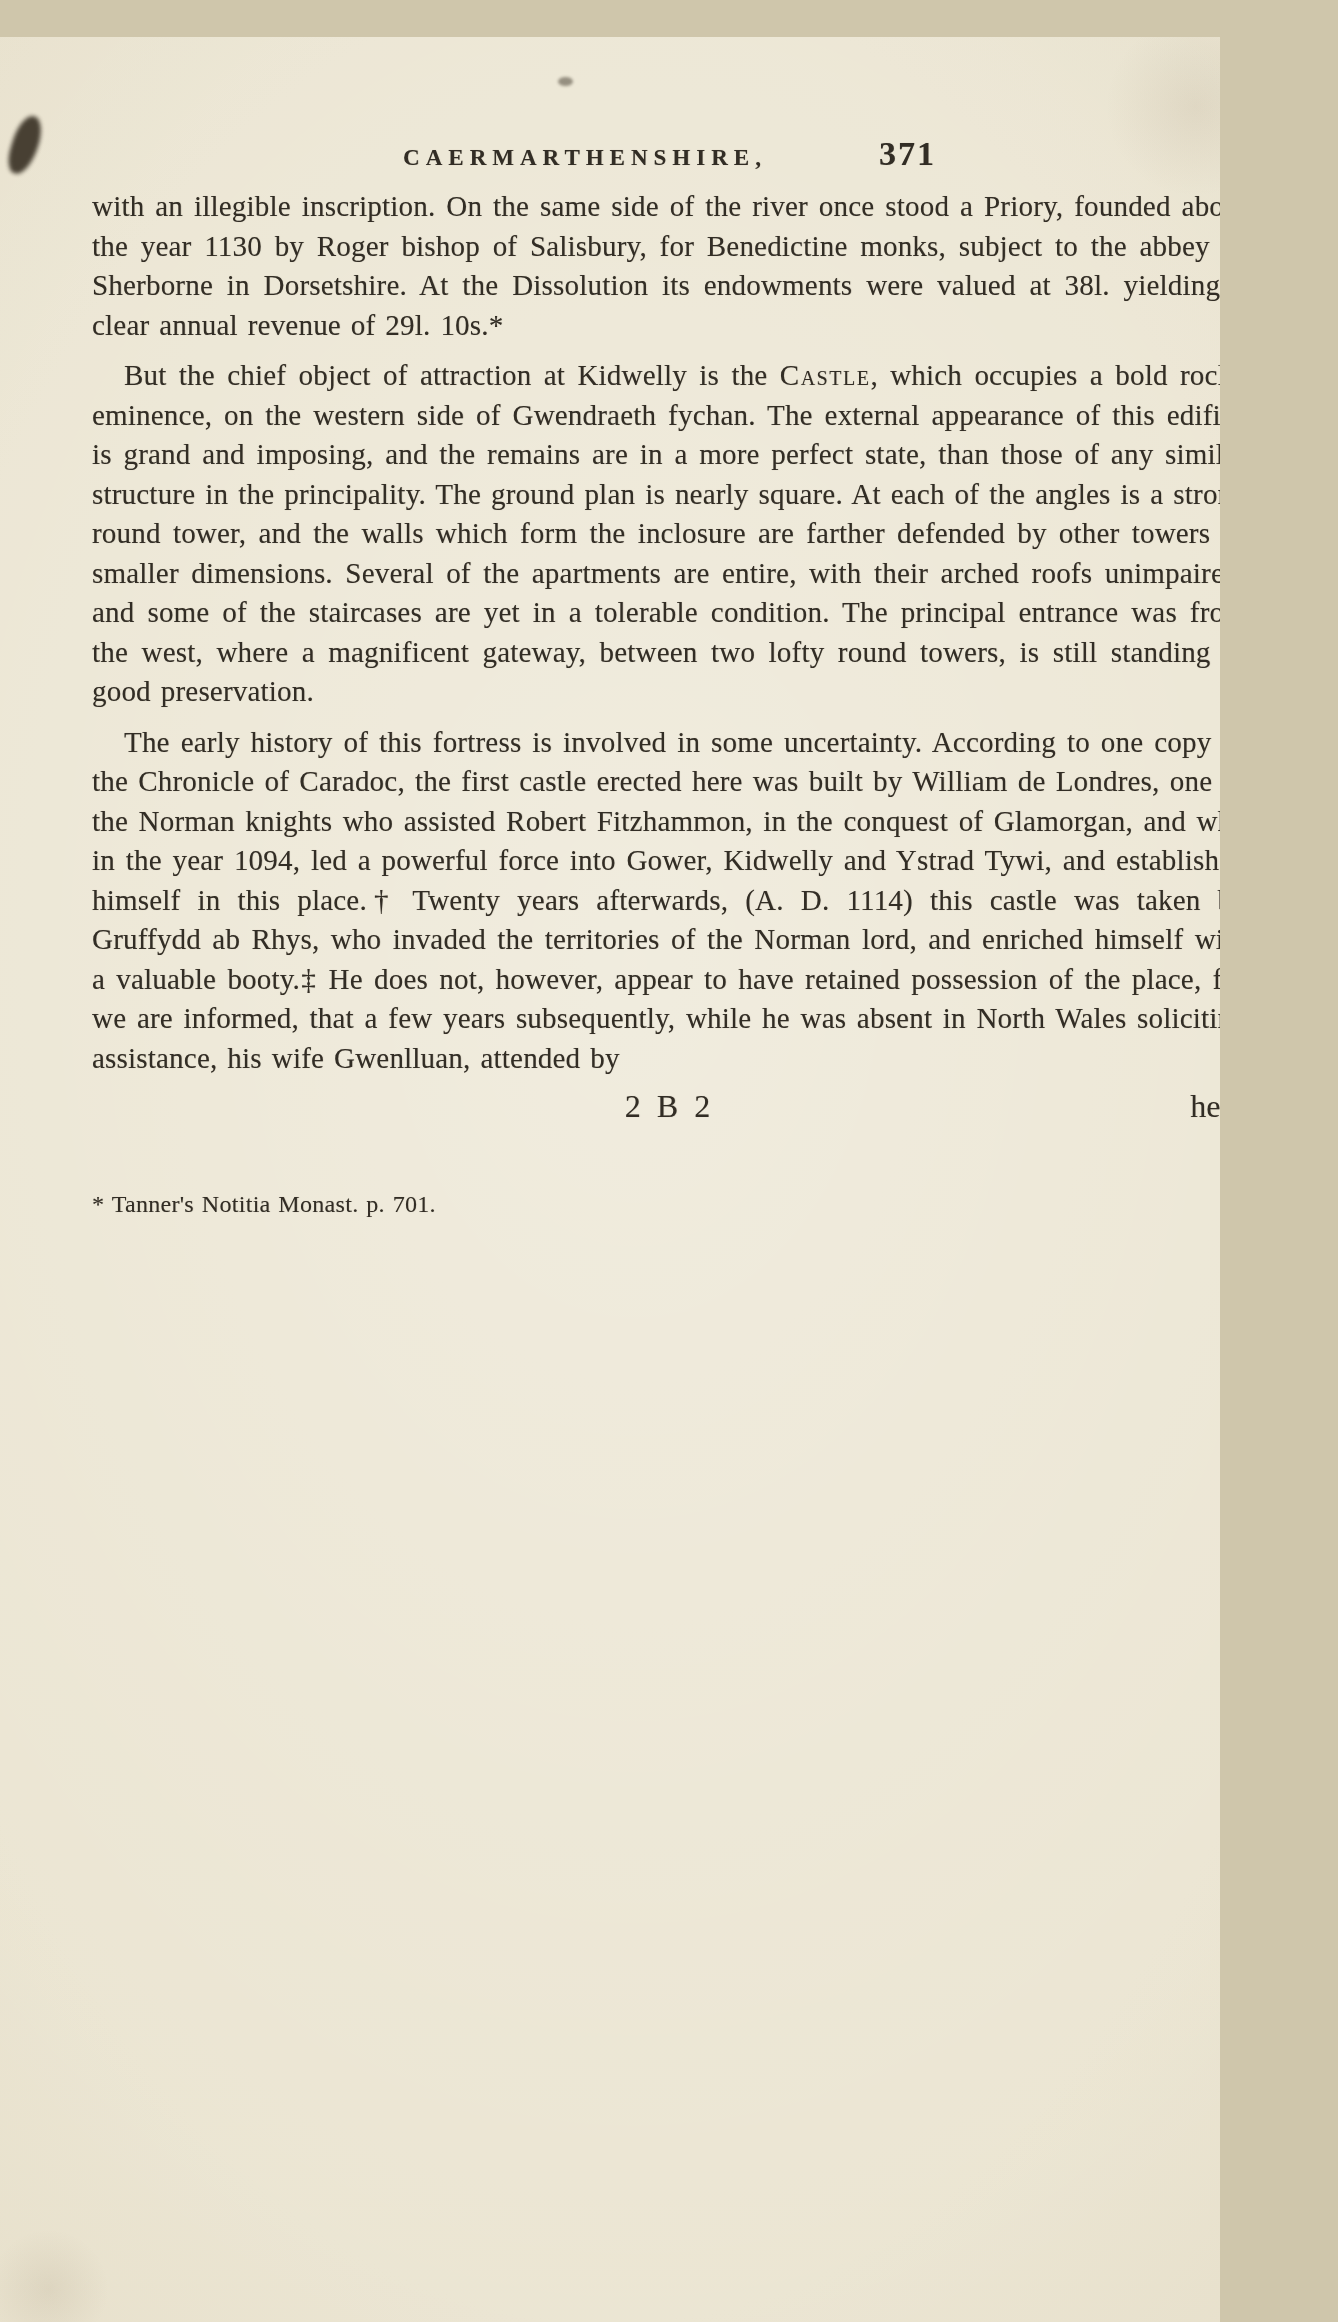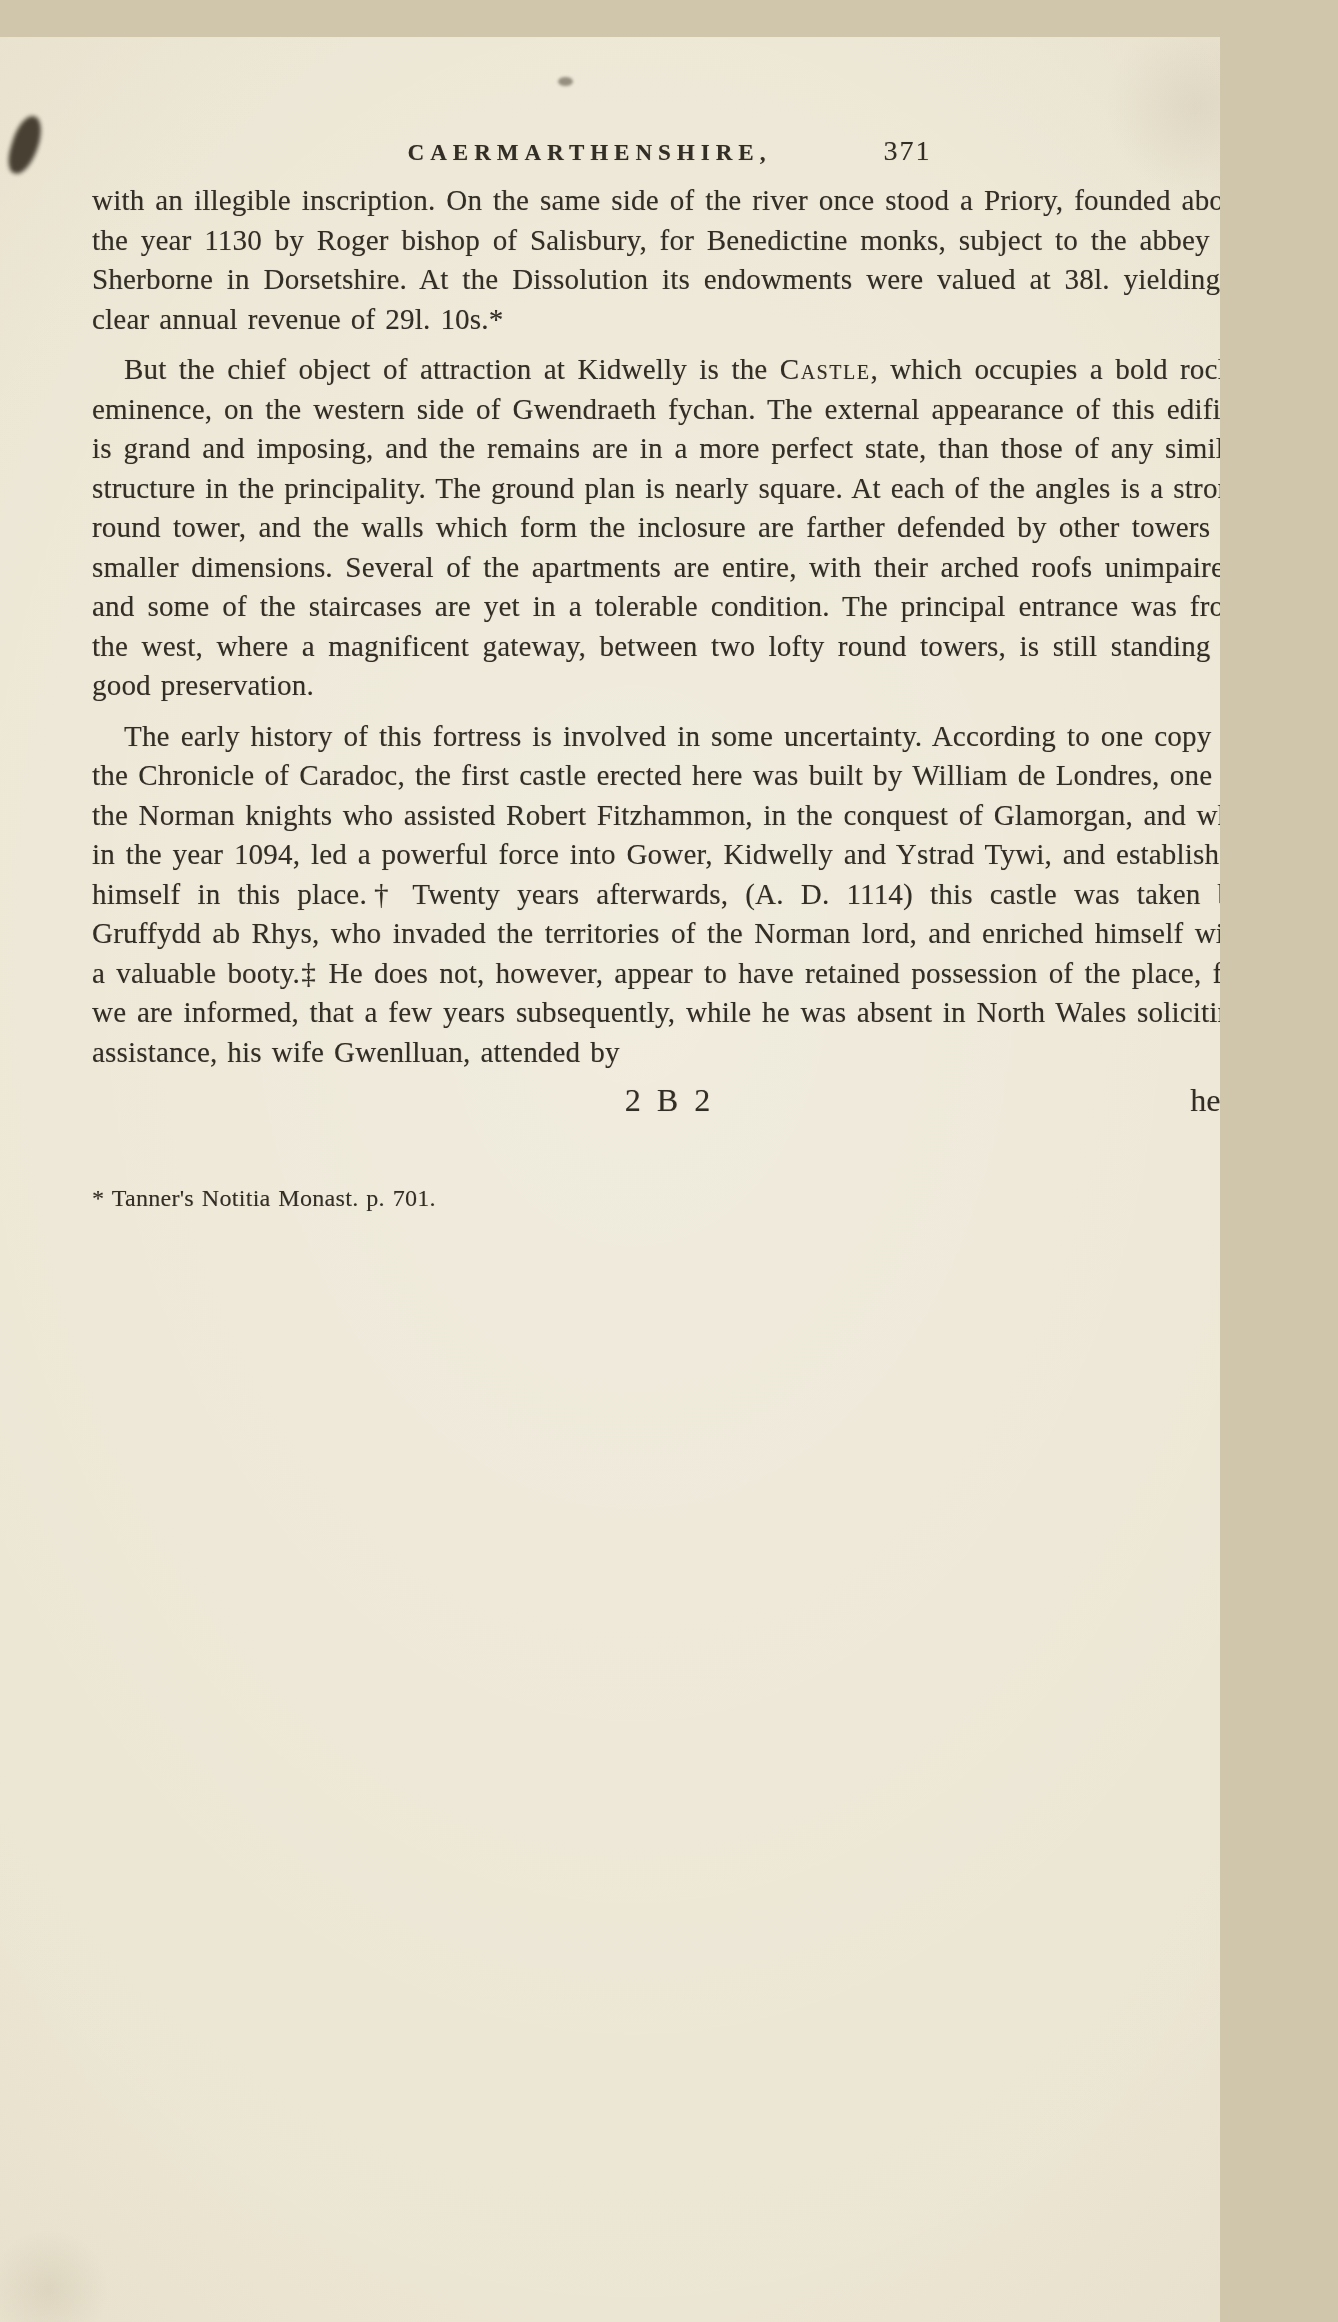--- a/index.html
+++ b/index.html
@@ -72,23 +72,23 @@
     align-items: baseline;
     gap: 112px;
     font-size: 23px;
     margin-bottom: 4px;
   }
   .running-title {
     letter-spacing: 6px;
     font-weight: 600;
   }
   .page-number {
-    font-size: 28px;
+    font-size: 34px;
     letter-spacing: 2px;
-    font-weight: 400;
+    font-weight: 700;
   }
   .body-text {
     margin-top: 14px;
     font-size: 29px;
     line-height: 39.5px;
     text-align: justify;
     word-spacing: 2.5px;
     letter-spacing: 0.2px;
   }
   .body-text p {

